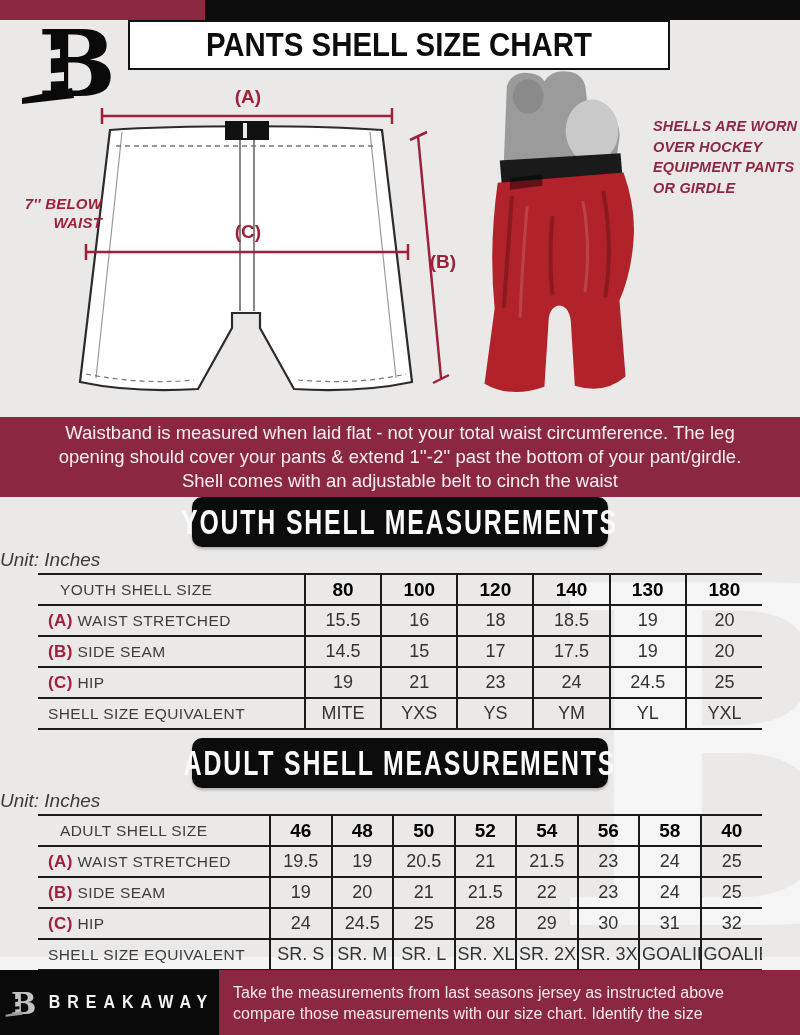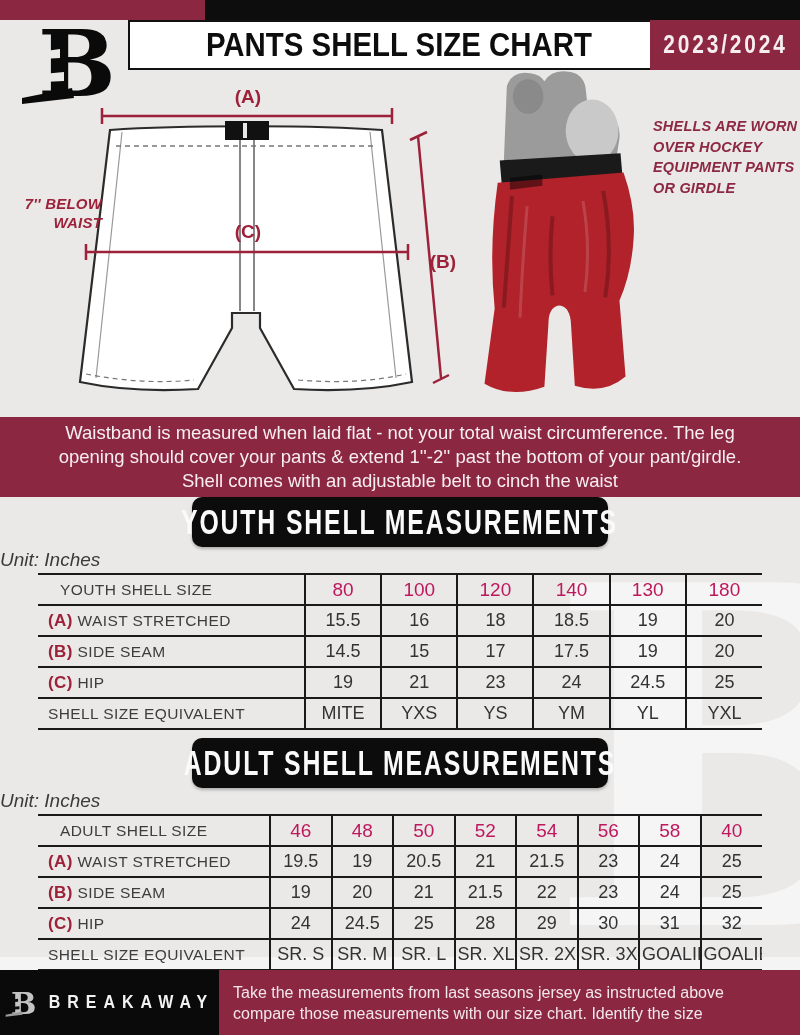--- a/index.html
+++ b/index.html
@@ -59,21 +59,21 @@
   table.size-table{
     width:724px;margin:3px auto 0 auto;border-collapse:collapse;table-layout:fixed;
     position:relative;z-index:2;
   }
   table.size-table td{
     border-top:2.5px solid #1A1A1A;border-bottom:2.5px solid #1A1A1A;
     height:27px;padding:1px 2px;text-align:center;background:transparent;
     font-size:18px;color:#333;white-space:nowrap;overflow:hidden;
   }
   table.size-table td.val{border-left:2px solid #1A1A1A;}
-  table.size-table td.head-val{font-weight:normal;font-size:19px;color:#be185d;}
+  table.size-table td.head-val{font-weight:bold;font-size:19px;color:#000000;}
   table.size-table td.lbl{
     text-align:left;padding-left:10px;font-size:15.5px;color:#3D3D3D;letter-spacing:0.4px;
   }
   table.size-table tr:first-child td.lbl{padding-left:22px;}
   .youth-table td.lbl{width:242px;}
   .adult-table td.lbl{width:207px;}
   .pfx{color:#9C2139;font-weight:bold;font-size:17px;}
   .adult-block{margin-top:8px;}
   
   .watermark{
@@ -108,23 +108,20 @@
   <div class="logo-box">
     <svg class="svg-fit" viewBox="0 0 104 96">
       <text x="18" y="82" font-family="DejaVu Serif, serif" font-weight="bold" font-size="92" fill="#0A0A0A">B</text>
       <polygon points="4,40 40,35 40,44 4,46" fill="#EAE9E8"></polygon>
       <polygon points="2,62 44,58 44,67 2,69" fill="#EAE9E8"></polygon>
       <polygon points="2,84 52,74 54,84 2,90" fill="#0A0A0A"></polygon>
     </svg>
   </div>
   <div class="title-box">
     <span class="title-text">PANTS SHELL SIZE CHART</span>
-  </div>
-  <div class="season-box">
-    <span class="season-text">2023/2024</span>
   </div>
 
   <svg class="shorts-svg" viewBox="0 0 396 326">
 
     <text x="186" y="17" text-anchor="middle" font-size="19" font-weight="bold" fill="#9C2139">(A)</text>
     <path d="M40,30 H330 M40,22 V38 M330,22 V38" stroke="#9C2139" stroke-width="2.5" fill="none"></path>
 
     <path d="M48,44 C118,39 253,39 320,44 L350,296 Q298,307 232,303 L198,242 L198,227 L170,227 L170,242 L136,303 Q70,307 18,296 Z" fill="#FFFFFF" stroke="#2B2B2B" stroke-width="2.2"></path>
 
     <path d="M60,46 L34,292" stroke="#9A9A9A" stroke-width="1.2" fill="none"></path>

